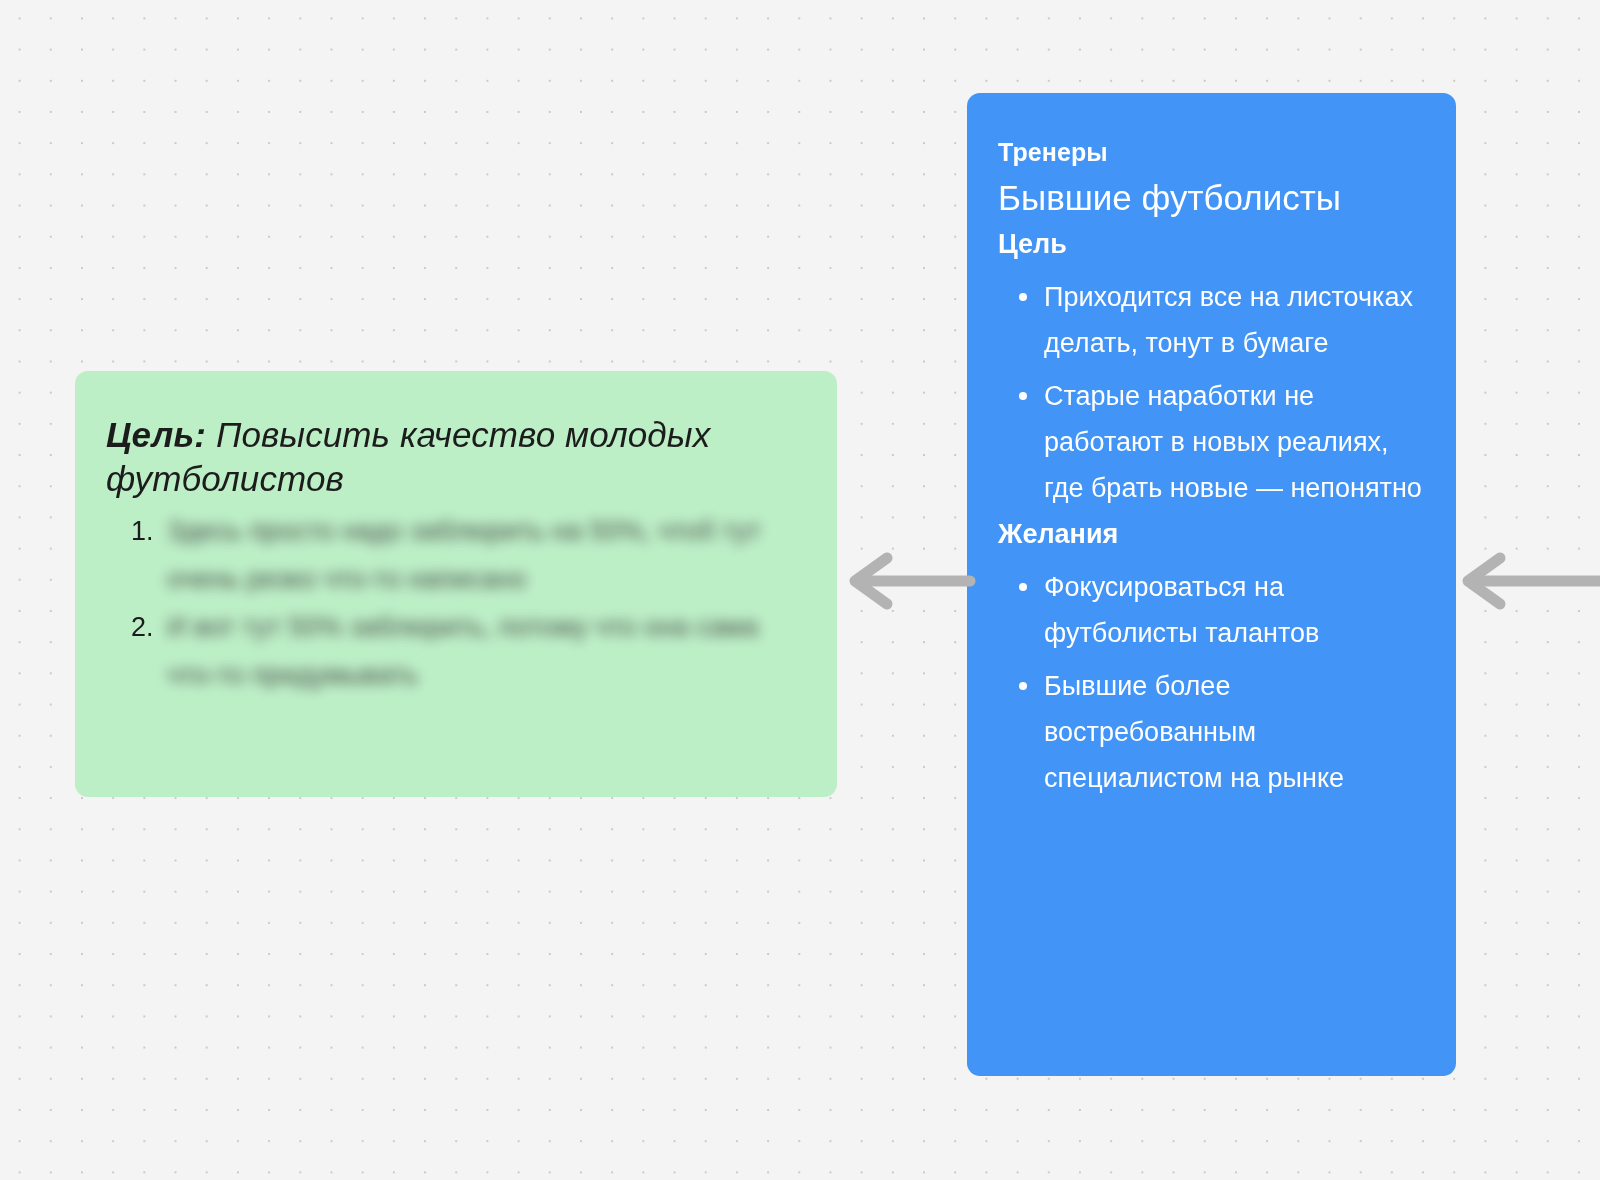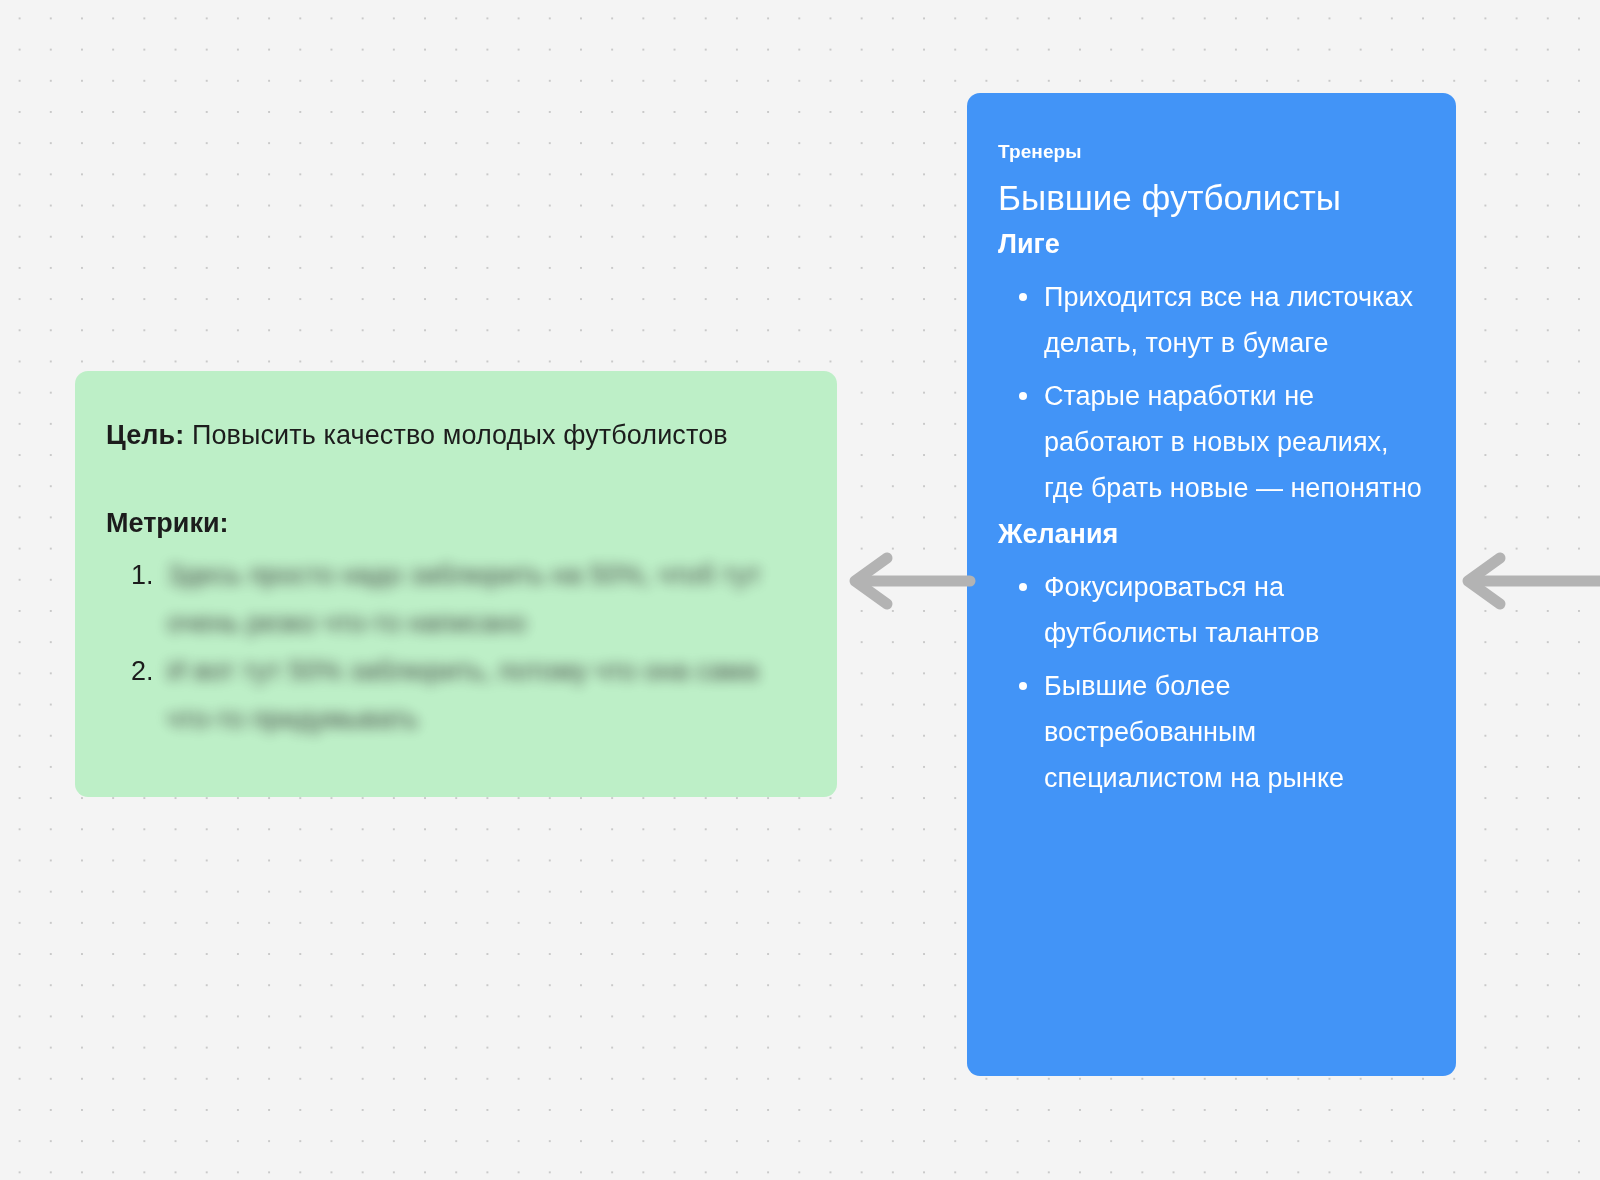--- a/index.html
+++ b/index.html
@@ -44,24 +44,25 @@
     top: 93px;
     width: 489px;
     height: 983px;
     background: #4294f7;
     padding: 36px 30px 20px 31px;
     color: #ffffff;
   }
 
   
   .goal-line {
-    font-size: 27px;
+    font-size: 35px;
     line-height: 44px;
     color: #1c1c1c;
     letter-spacing: 0.1px;
+    font-style: italic;
   }
   .goal-line b { font-weight: 700; }
 
   .metrics-heading {
     font-size: 27px;
     line-height: 44px;
     font-weight: 700;
     color: #1c1c1c;
     margin-top: 44px;
   }
@@ -81,21 +82,21 @@
     font-size: 27px;
     color: #1c1c1c;
   }
   ol.metrics-list > li .blurred {
     display: inline;
     filter: blur(6.5px);
     opacity: 0.92;
   }
 
   .persona-title {
-    font-size: 19px;
+    font-size: 25px;
     line-height: 46px;
     font-weight: 700;
     letter-spacing: 0.1px;
   }
   .persona-sub {
     font-size: 35px;
     line-height: 46px;
     font-weight: 400;
   }
   .section-heading {
@@ -140,38 +141,37 @@
 <body>
 
 <div id="canvas">
 
   <div class="card" id="goal-card">
 
     <div class="goal-line">
       <b>Цель:</b><span> Повысить качество молодых футболистов</span>
     </div>
 
-    <div class="metrics-heading">Метрики:</div>
 
     <ol class="metrics-list">
       <li>
         <span class="blurred">Здесь просто надо заблюрить на 50%, чтоб тут очень резко что-то написано</span>
       </li>
       <li>
         <span class="blurred">И вот тут 50% заблюрить, потому что она сама что-то придумывать</span>
       </li>
     </ol>
   </div>
 
   <div class="card" id="persona-card">
 
     <div class="persona-title">Тренеры</div>
     <div class="persona-sub">Бывшие футболисты</div>
 
-    <div class="section-heading">Лиге</div>
+    <div class="section-heading">Цель</div>
     <ul class="persona-list">
       <li>Приходится все на листочках делать, тонут в бумаге</li>
       <li>Старые наработки не работают в новых реалиях, где брать новые — непонятно</li>
     </ul>
 
     <div class="section-heading">Желания</div>
     <ul class="persona-list">
       <li>Фокусироваться на футболисты талантов</li>
       <li>Бывшие более востребованным специалистом на рынке</li>
     </ul>

